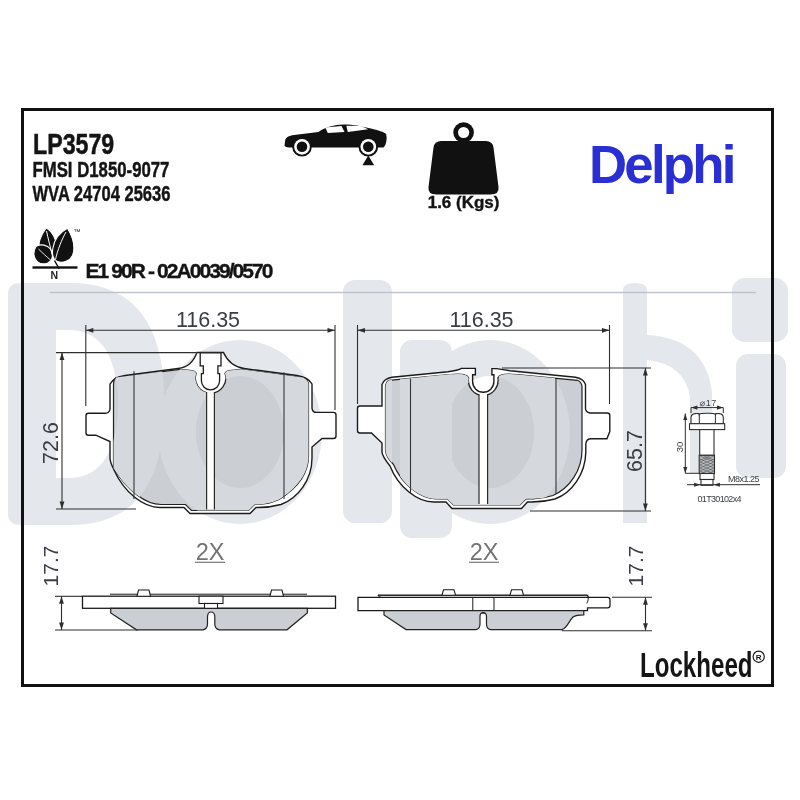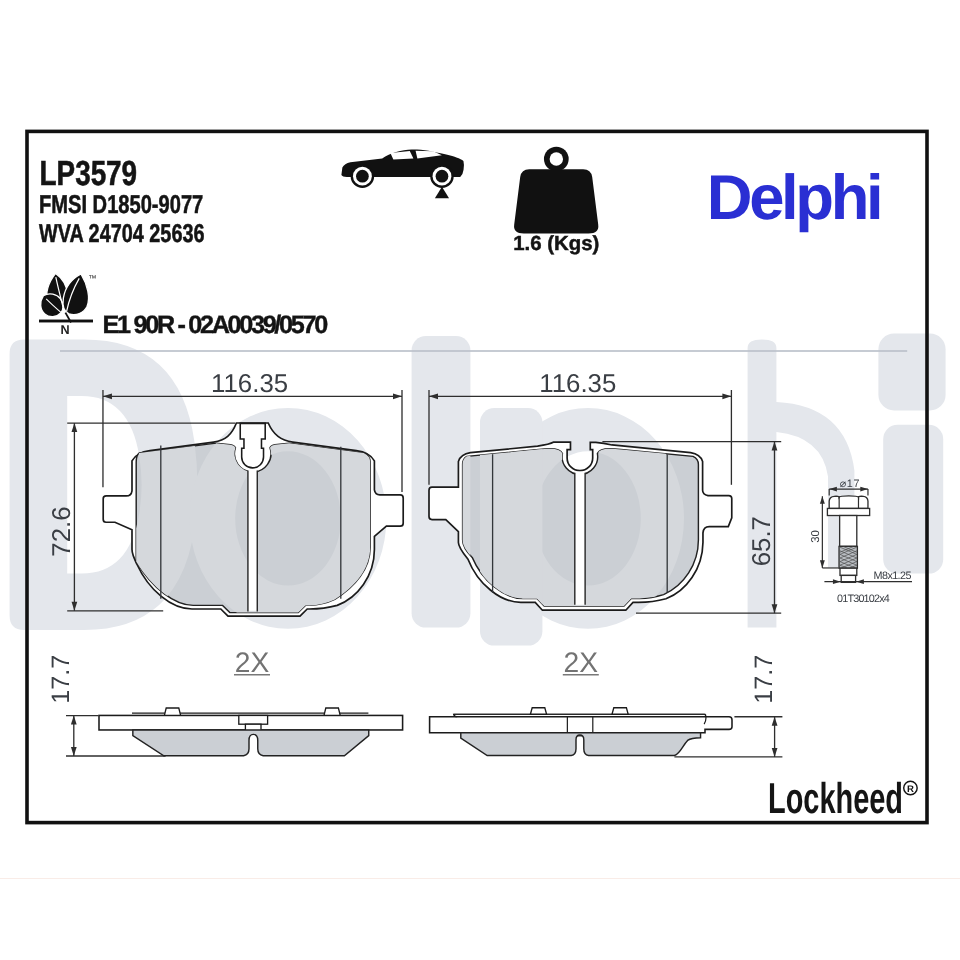--- a/index.html
+++ b/index.html
@@ -1,16 +1,16 @@
 <!DOCTYPE html>
 <html><head>
 <meta charset="utf-8">
 <style>
   html,body{margin:0;padding:0;background:#fff;}
-  #page{position:relative;width:800px;height:732px;background:#c2410c;font-family:"Liberation Sans",sans-serif;}
+  #page{position:relative;width:800px;height:732px;background:#c4b5fd;font-family:"Liberation Sans",sans-serif;}
   svg{position:absolute;top:0;left:0;}
   text{font-family:"Liberation Sans",sans-serif;}
 </style>
 </head>
 <body>
 <div id="page">
 <svg width="800" height="800" viewBox="0 0 800 800">
 <defs>
   <path id="arrL" d="M0,0 L7.5,-2.4 L7.5,2.4 Z"></path>
   <clipPath id="fc1">

